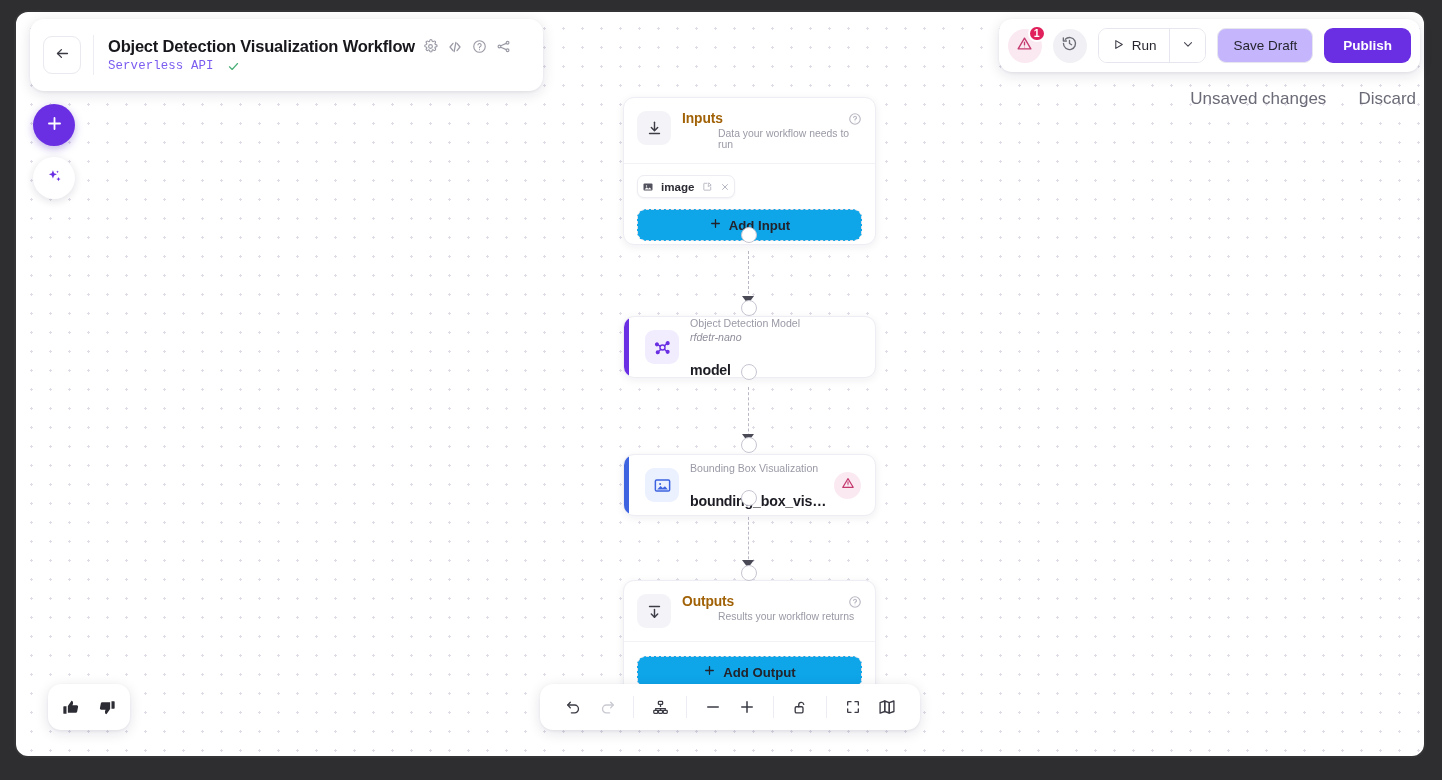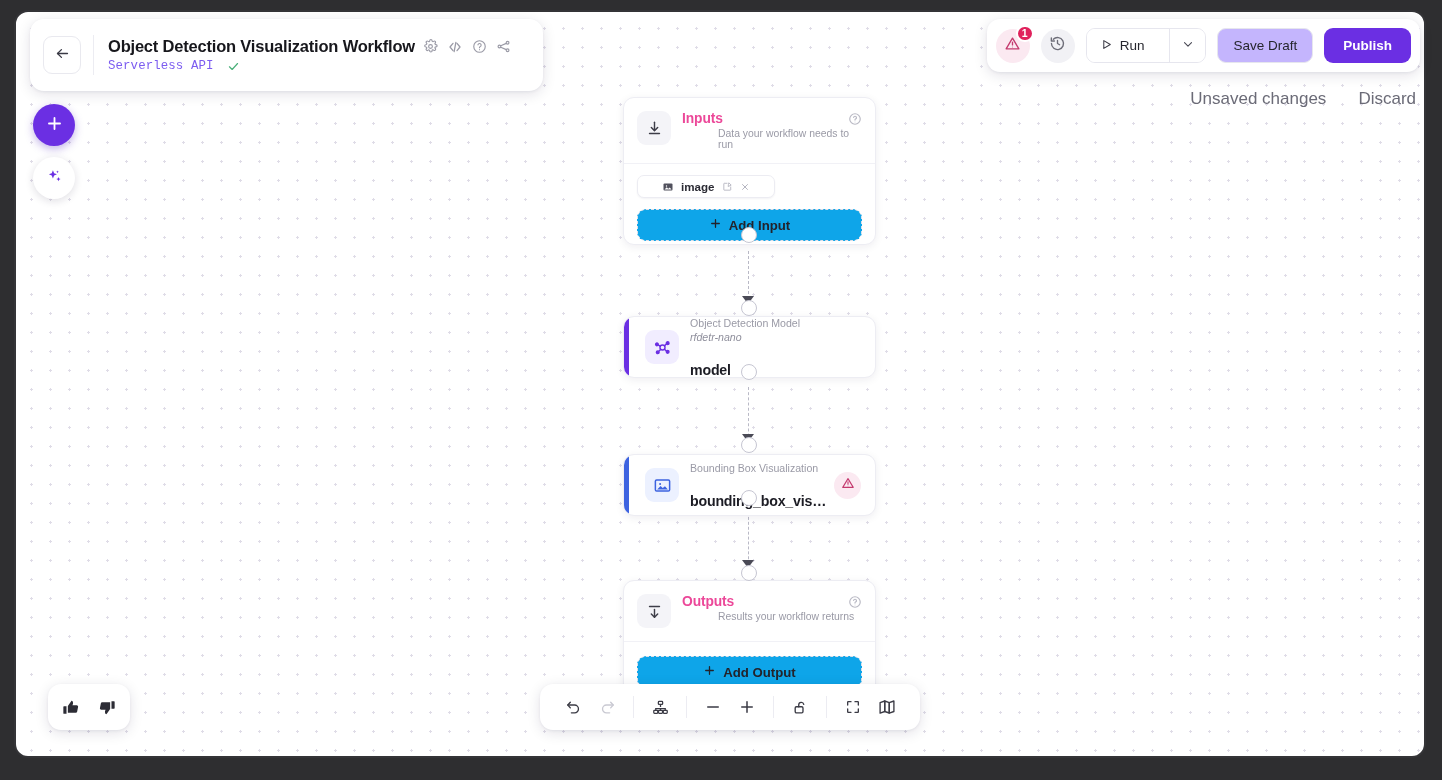--- a/index.html
+++ b/index.html
@@ -88,21 +88,21 @@
   .badge {
     position: absolute; top: -4px; right: -4px;
     min-width: 17px; height: 17px; padding: 0 4px;
     border-radius: 9px; background: #e0215c; color: #fff;
     font-size: 10.5px; font-weight: 700;
     display: flex; align-items: center; justify-content: center;
     border: 2px solid #fff;
   }
   .run-group {
     display: flex; align-items: stretch;
-    border: 1px solid #e6e6ee; border-radius: 9px; overflow: hidden; height: 35px; gap: 12px;
+    border: 1px solid #e6e6ee; border-radius: 9px; overflow: hidden; height: 35px;
   }
   .run-btn {
     display: flex; align-items: center; gap: 7px;
     padding: 0 13px; font-size: 13.5px; color: #26262e; font-weight: 400;
     background:#fff; cursor: pointer;
   }
   .run-caret {
     width: 36px; display: flex; align-items: center; justify-content: center;
     border-left: 1px solid #e6e6ee; background: #fff; color:#4a4a55; cursor: pointer;
   }
@@ -156,29 +156,29 @@
   .node-io { width: 253px; left: 607px; }
   #node-inputs { top: 85px; height: 148px; }
   #node-outputs { top: 568px; height: 118px; }
 
   .io-head { display: flex; align-items: flex-start; padding: 13px 13px 0 13px; position: relative; }
   .io-ic {
     width: 34px; height: 34px; border-radius: 9px; background: #f4f4f8;
     display: flex; align-items: center; justify-content: center; color: #3d3d48; flex: none;
   }
   .io-txt { margin-left: 11px; }
-  .io-title { font-size: 13.8px; font-weight: 700; color: #ec4899; letter-spacing: -.1px; }
+  .io-title { font-size: 13.8px; font-weight: 700; color: #a16207; letter-spacing: -.1px; }
   .io-sub { font-size: 10.4px; color: #9a9aa6; margin-top: 2px; margin-left: 36px; }
   .io-help { position: absolute; right: 13px; top: 14px; color: #b9b9c4; cursor: pointer; }
   .io-sep { height: 1px; background: #f1f1f6; margin: 13px 0 0 0; }
 
   .chip-row { padding: 11px 13px 0 13px; }
   .chip {
     display: inline-flex; align-items: center; gap: 7px;
-    height: 23px; padding: 0 24px;
+    height: 23px; padding: 0 4px;
     border: 1px solid #ececf2; border-radius: 7px; background: #fff;
     font-size: 11.6px; color: #2b2b34; font-weight: 700;
     box-shadow: 0 1px 2px rgba(25,20,60,.05);
   }
   .chip .chip-ic { color: #51515d; display: flex; }
   .chip .chip-act { color: #b6b6c1; display: flex; cursor: pointer; }
 
   .add-btn {
     margin: 11px 13px 13px 13px;
     height: 32px;

